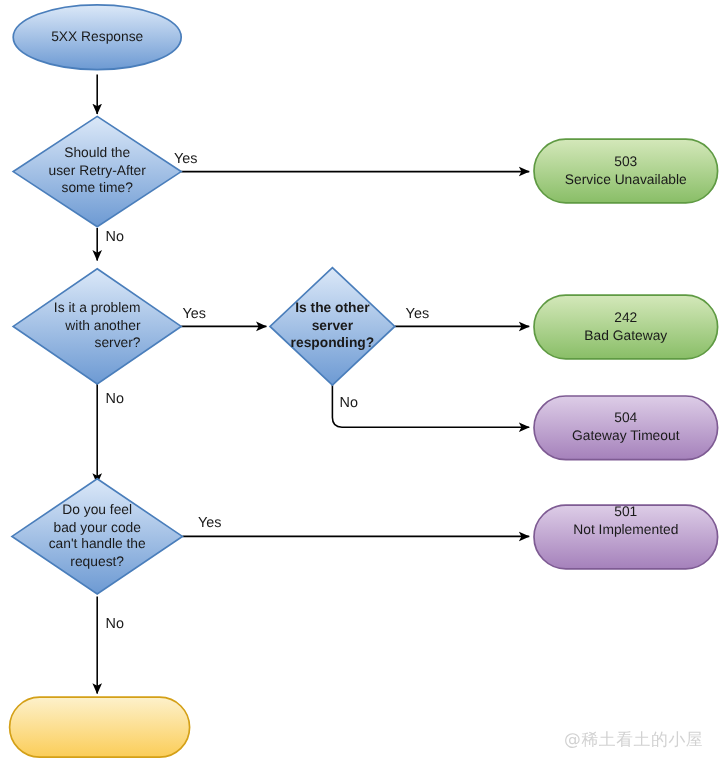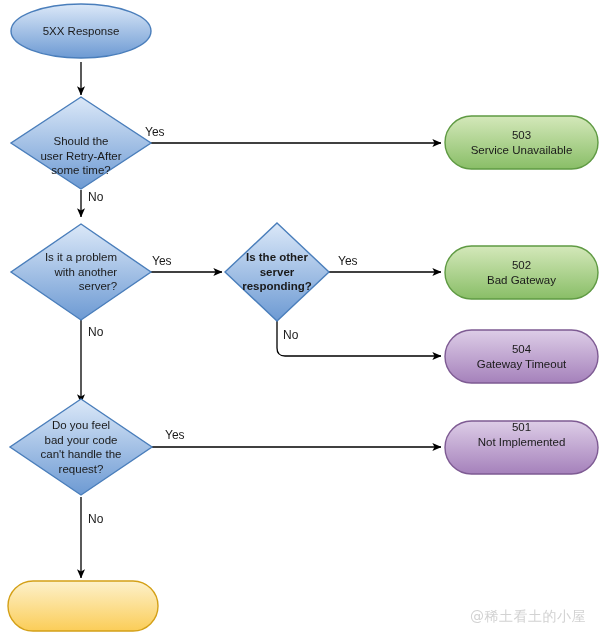--- a/index.html
+++ b/index.html
@@ -123,41 +123,41 @@
 
     <rect x="445" y="330" width="153" height="53" rx="26.5" ry="26.5" fill="url(#gradPurple)" stroke="#7e5b93" stroke-width="1.4"></rect>
 
     <rect x="445" y="421" width="153" height="53" rx="26.5" ry="26.5" fill="url(#gradPurple)" stroke="#7e5b93" stroke-width="1.4"></rect>
 
     <rect x="8" y="581" width="150" height="50" rx="25" ry="25" fill="url(#gradOrange)" stroke="#d4a017" stroke-width="1.4"></rect>
   </svg>
 
   <div class="node-label" style="left:11px; top:4px; width:140px; height:54px;">5XX Response</div>
 
-  <div class="node-label" style="left:16px; top:118px; width:130px; height:50px;margin-top:13px;">Should the
+  <div class="node-label" style="left:16px; top:118px; width:130px; height:50px;">Should the
 user Retry-After
 some time?</div>
 
   <div class="node-label" style="left:16px; top:247px; width:130px; height:50px;text-align:right;">Is it a problem
 with another
 server?</div>
 
   <div class="node-label" style="left:228px; top:247px; width:98px; height:50px;font-weight:bold;">Is the other
 server
 responding?</div>
 
   <div class="node-label" style="left:15px; top:415px; width:132px; height:64px;">Do you feel
 bad your code
 can't handle the
 request?</div>
 
   <div class="node-label" style="left:445px; top:116px; width:153px; height:53px;">503
 Service Unavailable</div>
 
-  <div class="node-label" style="left:445px; top:246px; width:153px; height:53px;">502
+  <div class="node-label" style="left:445px; top:246px; width:153px; height:53px;">242
 Bad Gateway</div>
 
   <div class="node-label" style="left:445px; top:330px; width:153px; height:53px;text-align:center;">504
 Gateway Timeout</div>
 
   <div class="node-label" style="left:445px; top:405px; width:153px; height:59px;">501
 Not Implemented</div>
 
 
   <div class="edge-label" style="left:145px; top:126px;">Yes</div>

